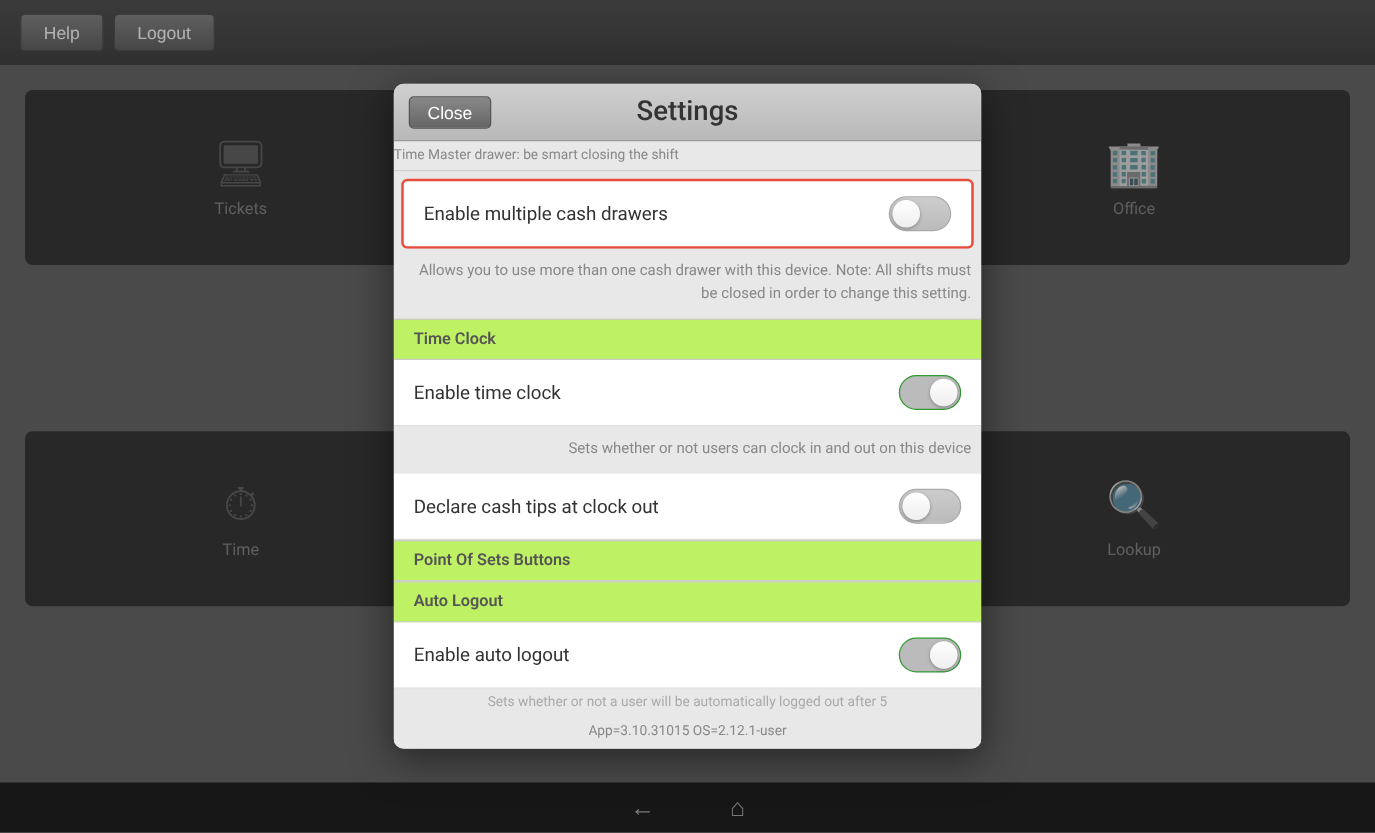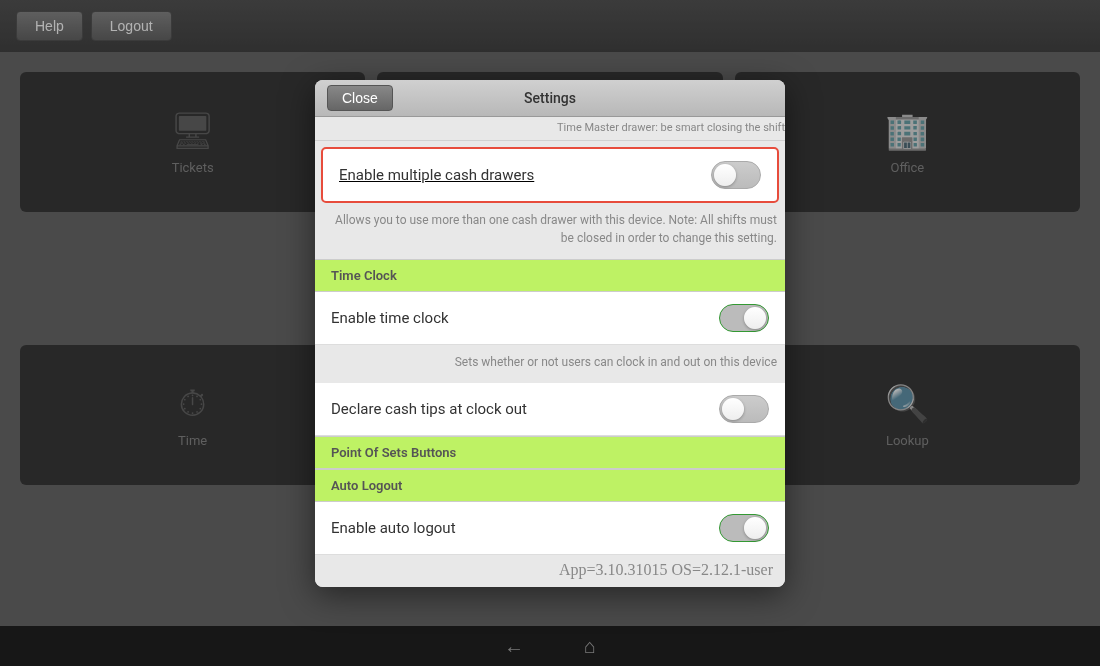--- a/index.html
+++ b/index.html
@@ -121,21 +121,21 @@
       padding: 10px 12px;
       display: flex;
       align-items: center;
       justify-content: center;
       position: relative;
       border-bottom: 1px solid #999;
       flex-shrink: 0;
     }
 
     .modal-title {
-      font-size: 14px;
+      font-size: 22px;
       font-weight: 500;
       color: #333;
     }
 
     .modal-close-btn {
       position: absolute;
       left: 12px;
       background: linear-gradient(to bottom, #888, #666);
       border: 1px solid #555;
       border-radius: 4px;
@@ -145,21 +145,21 @@
       cursor: pointer;
     }
 
     .modal-body {
       overflow-y: auto;
       flex: 1;
     }
 
     
     .scroll-hint {
-      text-align: right;
+      text-align: left;
       font-size: 11px;
       color: #888;
       padding: 4px 0 6px;
       background: #e8e8e8;
       border-bottom: 1px solid #d0d0d0;
     }
 
     
     .setting-row {
       background: #fff;
@@ -241,26 +241,25 @@
       left: 24px;
     }
 
     
     .toggle-track.on {
       background: #bbb;
     }
 
     
     .version-text {
-      text-align: right;
-      font-size: 16px;
+      text-align: center;
+      font-size: 11px;
       color: #888;
       padding: 6px 12px 8px;
       background: #e8e8e8;
-      font-family: Liberation Serif, serif;
     }
 
     
     .partial-text {
       font-size: 11px;
       color: #aaa;
       text-align: center;
       padding: 4px 20px;
       background: #e8e8e8;
     }
@@ -310,21 +309,21 @@
 
     <div class="modal-header">
       <button class="modal-close-btn">Close</button>
       <span class="modal-title">Settings</span>
     </div>
 
     <div class="modal-body">
 
       <div class="scroll-hint">Time Master drawer: be smart closing the shift</div>
 
-      <div style="padding: 6px 6px 0 6px; background: #e8e8e8; text-decoration: underline;">
+      <div style="padding: 6px 6px 0 6px; background: #e8e8e8;">
         <div class="setting-row" style="border: 2px solid #e74c3c; border-radius: 5px; margin: 0;">
           <span class="setting-label">Enable multiple cash drawers</span>
           <div class="toggle">
             <div class="toggle-track off">
               <div class="toggle-thumb"></div>
             </div>
           </div>
         </div>
       </div>
 
@@ -359,18 +358,19 @@
 
       <div class="setting-row">
         <span class="setting-label">Enable auto logout</span>
         <div class="toggle">
           <div class="toggle-track on">
             <div class="toggle-thumb"></div>
           </div>
         </div>
       </div>
 
+      <div class="partial-text">Sets whether or not a user will be automatically logged out after 5</div>
 
       <div class="version-text">App=3.10.31015 OS=2.12.1-user</div>
 
     </div>
   </div>
 </div>
 
 </body></html>

